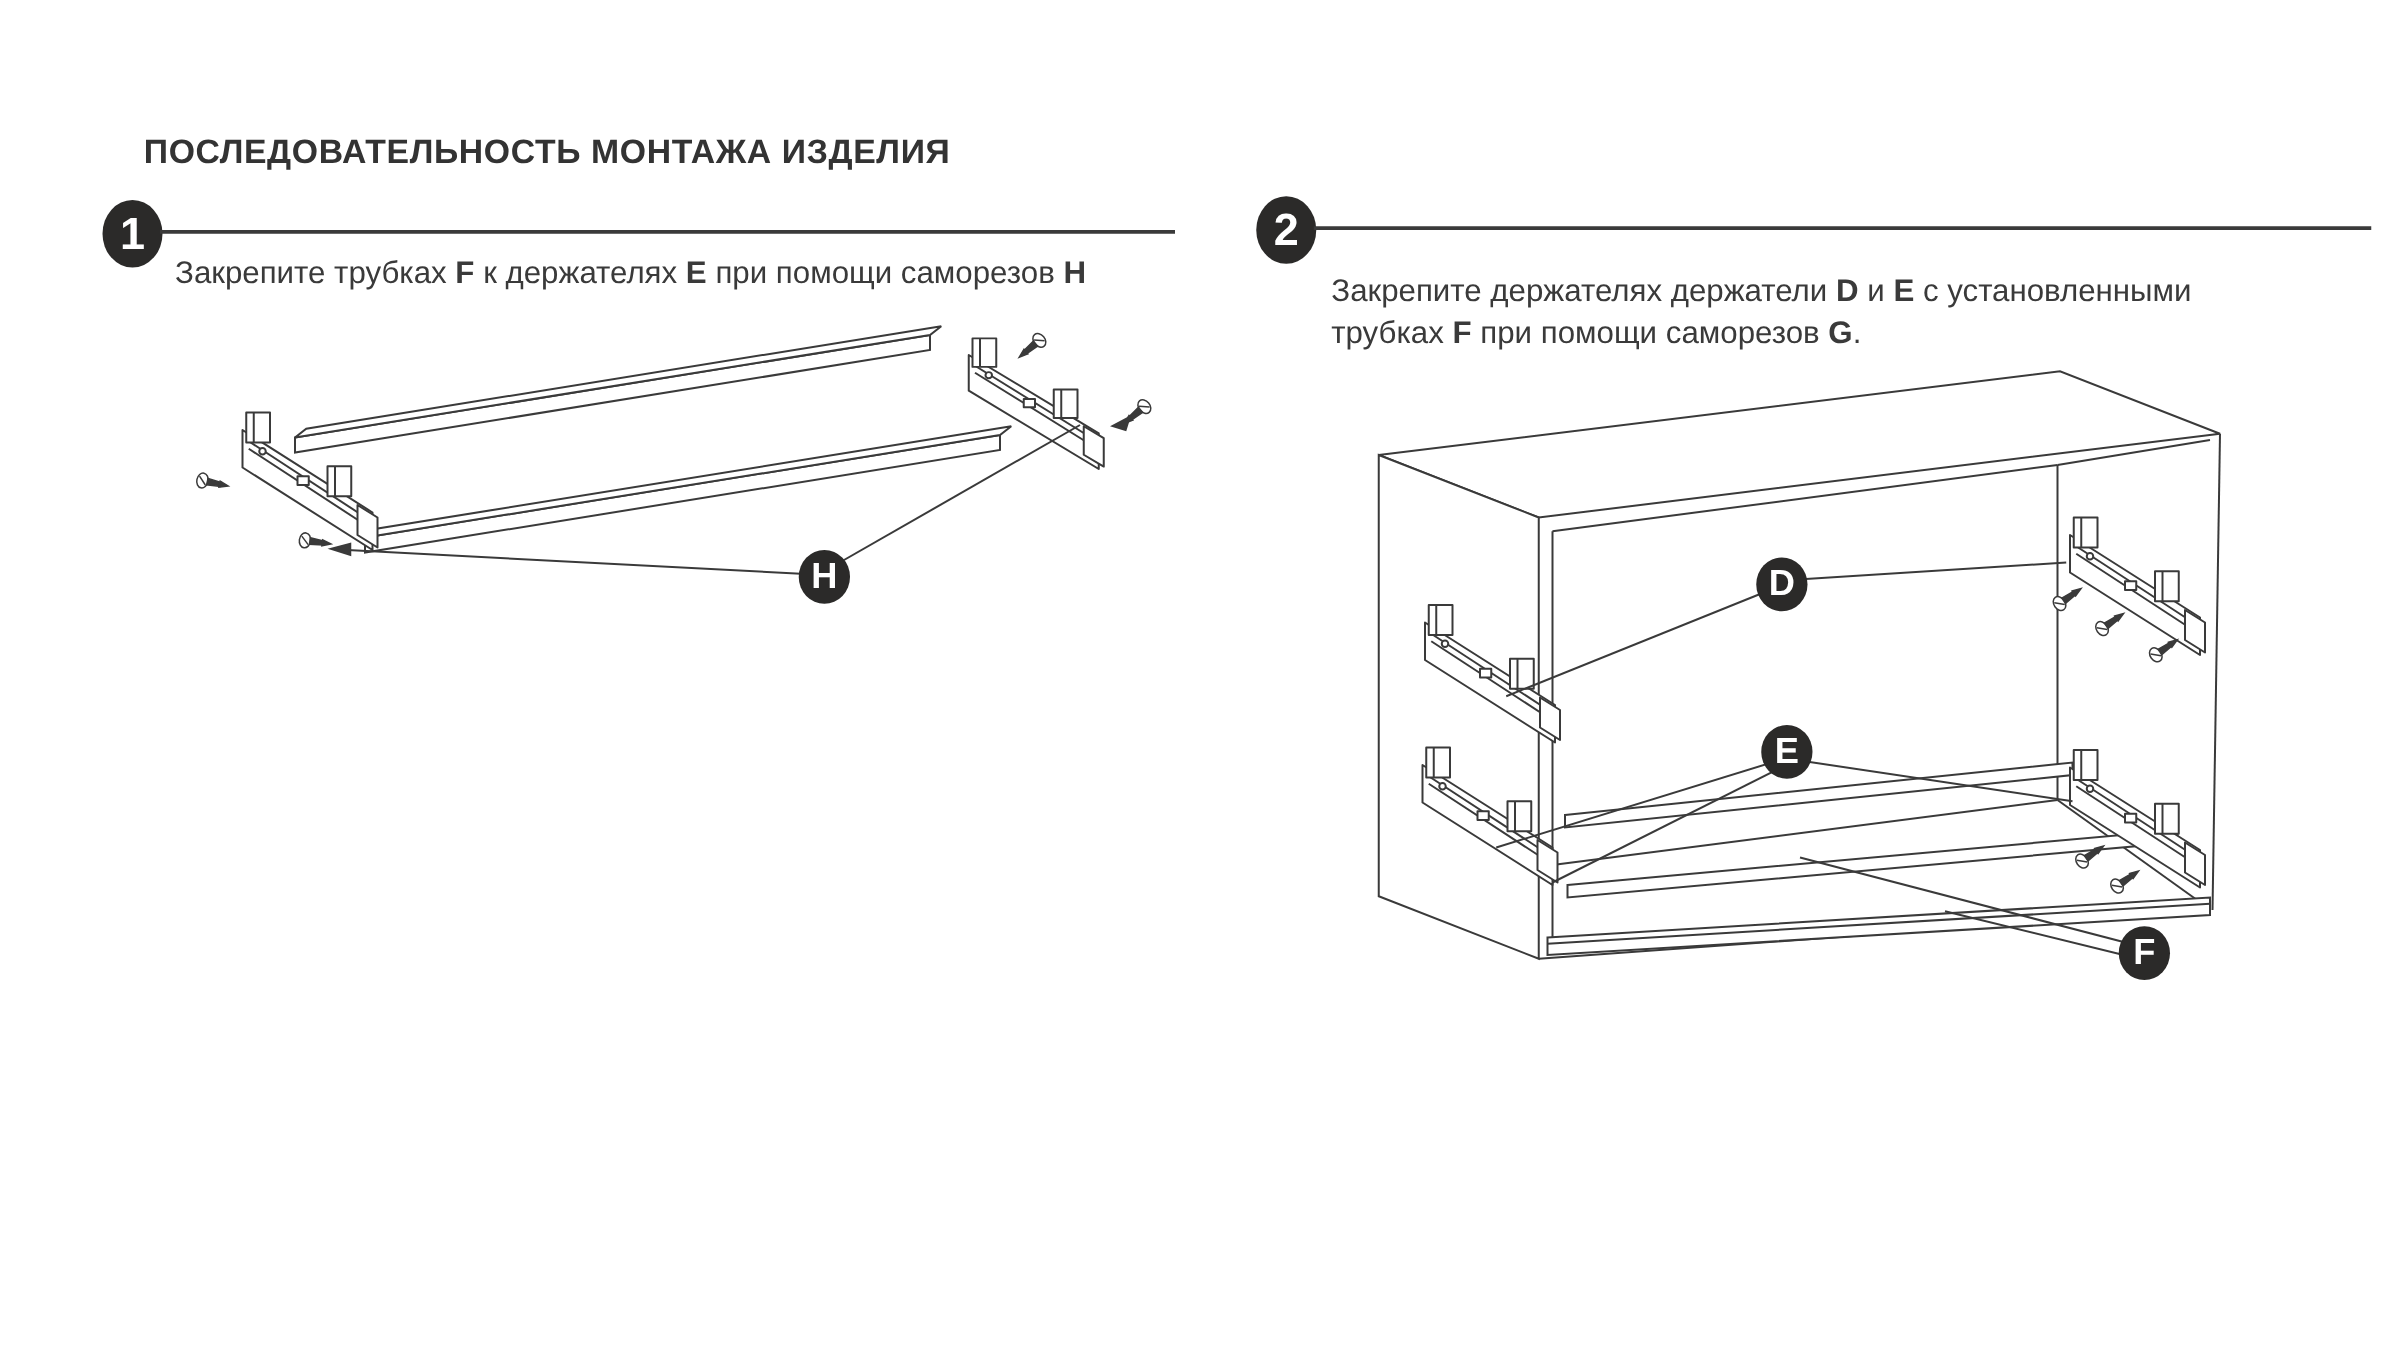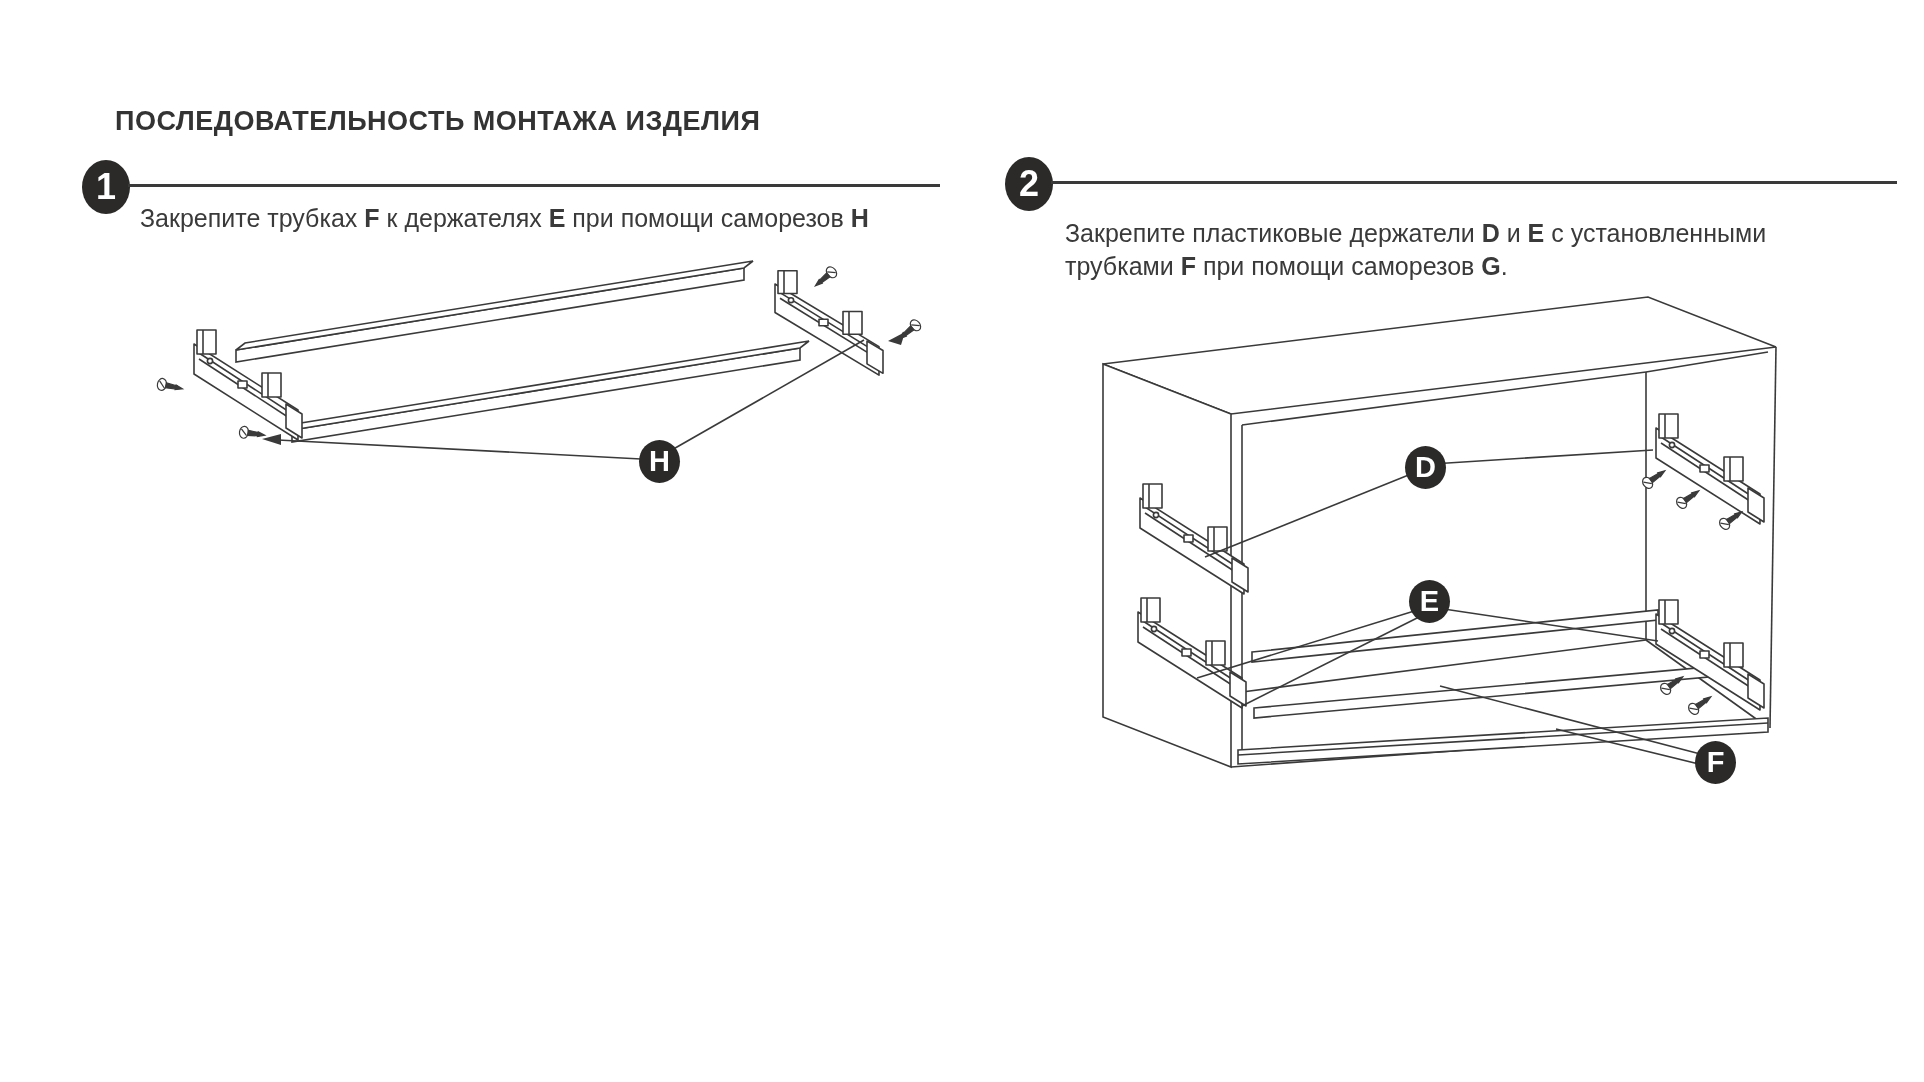--- a/index.html
+++ b/index.html
@@ -144,22 +144,22 @@
 
     <div class="step-badge" id="step1-badge">1</div>
     <div class="step-rule" id="step1-rule"></div>
     <div class="step-text" id="step1-text">
       <div class="line"><span>Закрепите трубках </span><b>F</b><span> к держателях </span><b>E</b><span> при помощи саморезов </span><b>H</b></div>
     </div>
 
     <div class="step-badge" id="step2-badge">2</div>
     <div class="step-rule" id="step2-rule"></div>
     <div class="step-text" id="step2-text">
-      <div class="line"><span>Закрепите пластиковые держатели </span><b>D</b><span> и </span><b>E</b><span> с установленными</span></div>
-      <div class="line"><span>трубками </span><b>F</b><span> при помощи саморезов </span><b>G</b><span>.</span></div>
+      <div class="line"><span>Закрепите держателях держатели </span><b>D</b><span> и </span><b>E</b><span> с установленными</span></div>
+      <div class="line"><span>трубках </span><b>F</b><span> при помощи саморезов </span><b>G</b><span>.</span></div>
     </div>
 
     <div class="part-badge" id="label-H">H</div>
     <div class="part-badge" id="label-D">D</div>
     <div class="part-badge" id="label-E">E</div>
     <div class="part-badge" id="label-F">F</div>
   </div>
 
 </div>
 

